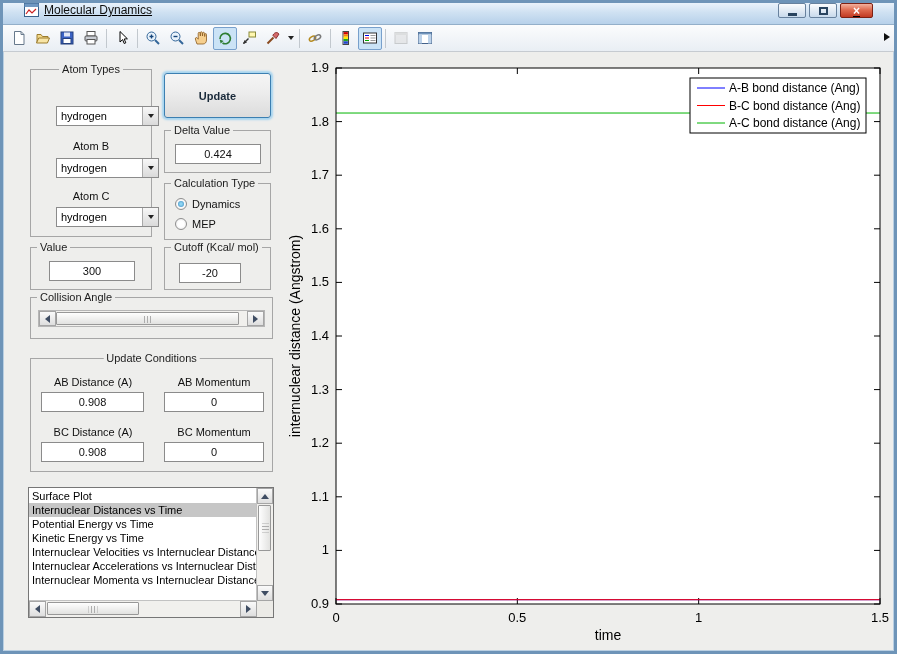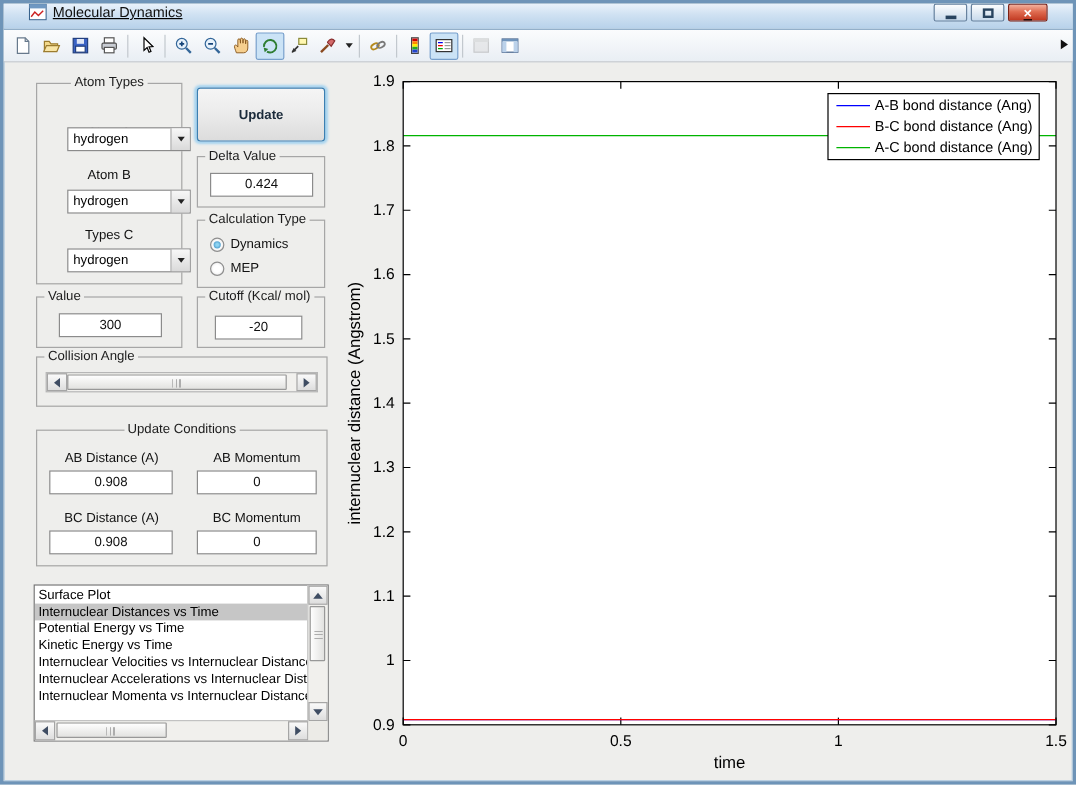--- a/index.html
+++ b/index.html
@@ -259,21 +259,21 @@
           <i class="caret-down"></i>
         </span>
     </div>
     <div class="plabel" style="top:70px;">Atom B</div>
     <div class="combo" style="top:88px;">
       <span class="combo-text">hydrogen</span>
       <span class="combo-btn">
           <i class="caret-down"></i>
         </span>
     </div>
-    <div class="plabel" style="top:120px;">Types C</div>
+    <div class="plabel" style="top:120px;">Atom C</div>
     <div class="combo" style="top:137px;">
       <span class="combo-text">hydrogen</span>
       <span class="combo-btn">
           <i class="caret-down"></i>
         </span>
     </div>
   </div>
 
   <button class="update-btn">Update</button>
 
@@ -294,21 +294,21 @@
     </label>
   </div>
 
   <div class="panel" style="left:27px; top:244px; width:122px; height:43px;">
     <span class="ptitle left">Value</span>
     <input class="tinput" style="left: 18px; top: 13px; width: 86px;" value="300">
   </div>
 
   <div class="panel" style="left:161px; top:244px; width:107px; height:43px;">
     <span class="ptitle left">Cutoff (Kcal/ mol)</span>
-    <input class="tinput" style="left: 14px; top: 15px; width: 73px;" value="-20">
+    <input class="tinput" style="left: 14px; top: 15px; width: 62px;" value="-20">
   </div>
 
   <div class="panel" style="left:27px; top:294px; width:243px; height:42px;">
     <span class="ptitle left">Collision Angle</span>
     <div class="hscroll" style="left:7px; top:12px; width:227px;">
       <span class="sb-btn l">
           <i class="tri-l"></i>
         </span>
       <span class="sb-thumb" style="left:17px; width:183px;"></span>
       <span class="sb-btn r">

